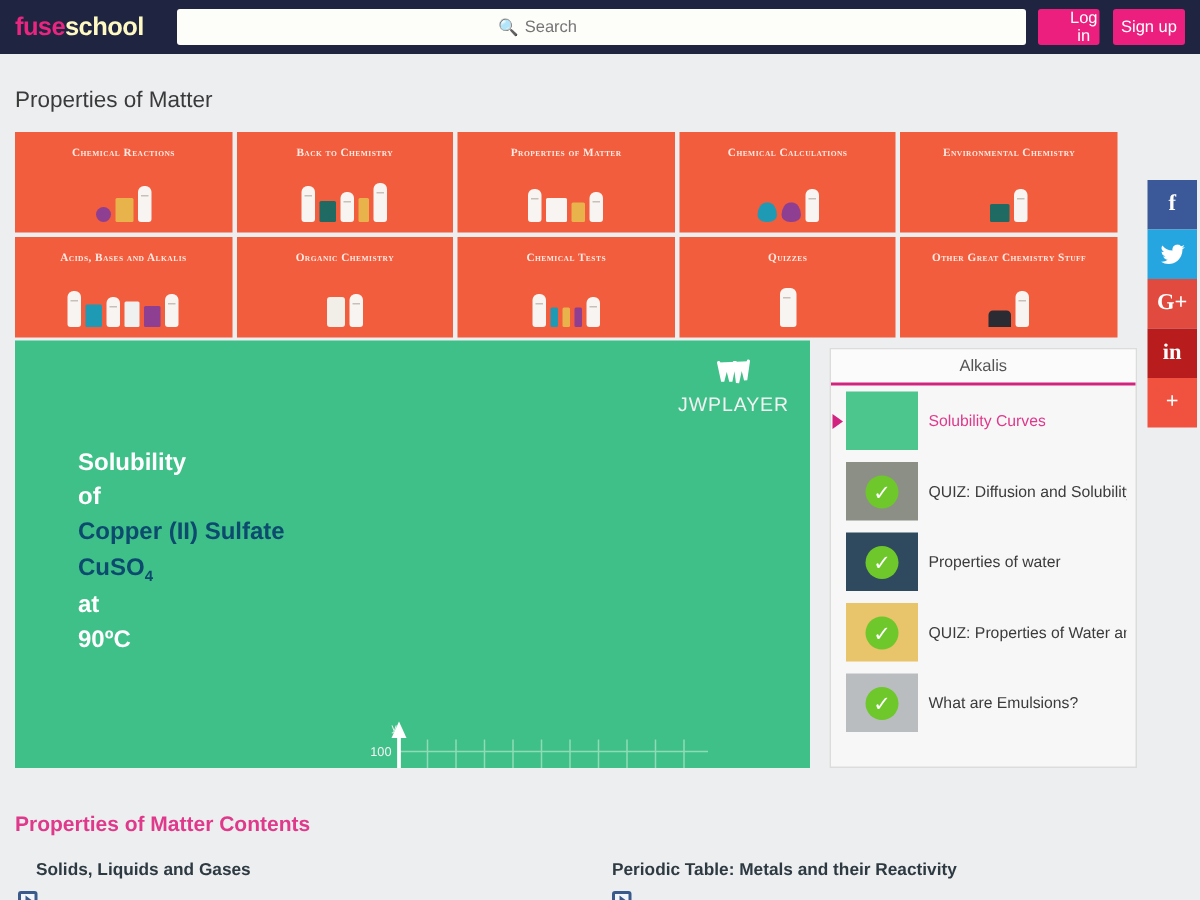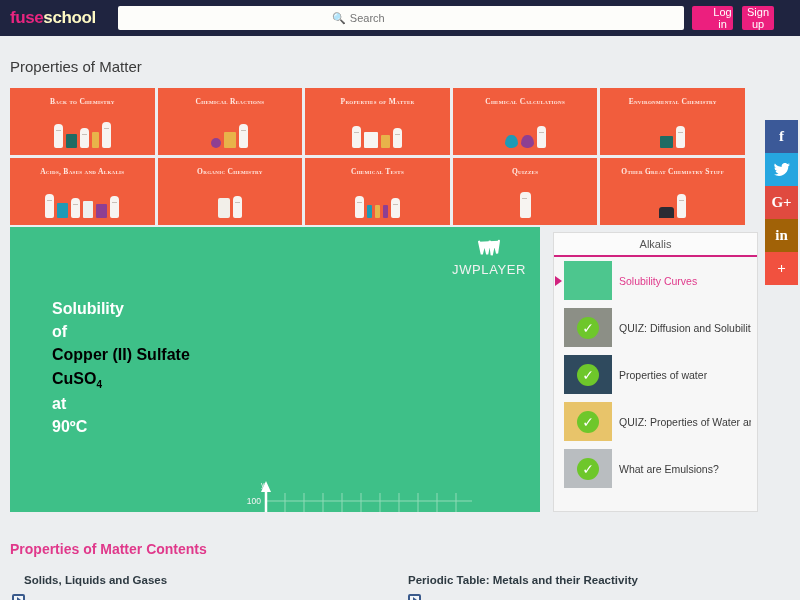--- a/index.html
+++ b/index.html
@@ -31,21 +31,21 @@
     width: 120px;
   }
   .navbtn {
     position: absolute; top: 6px; height: 24px;
     background: #ec1f7e; color: #fff;
     font-size: 11px; border: 0; border-radius: 2px; cursor: pointer;
     font-family: "Liberation Sans", sans-serif;
     display: flex; align-items: center; justify-content: center;
   }
   .btn-login { left: 692px; width: 41px; padding-left: 20px; }
-  .btn-signup { left: 742px; width: 32px; }
+  .btn-signup { left: 742px; width: 48px; }
 
   
   .page-title {
     position: absolute; left: 10px; top: 58px;
     font-size: 15px; color: #3a3a3a; font-weight: normal;
   }
 
   
   .tiles {
     position: absolute; left: 10px; top: 88px; width: 735px;
@@ -78,33 +78,33 @@
   
   .social { position: absolute; left: 765px; top: 120px; width: 33px; }
   .social div {
     height: 33px; display: flex; align-items: center; justify-content: center;
     color: #fff; font-size: 15px; font-weight: bold; cursor: pointer;
     font-family: "Liberation Serif", serif;
   }
   .s-fb { background: #3b5998; }
   .s-tw { background: #26a6e0; }
   .s-gp { background: #e04a3f; }
-  .s-in { background: #a16207; }
+  .s-in { background: #b91c1c; }
   .s-pl { background: #f1513f; }
 
   
   .player {
     position: absolute; left: 10px; top: 227px; width: 530px; height: 285px;
     background: #3ec088; overflow: hidden;
   }
   .overlay-text {
     position: absolute; left: 42px; top: 70px;
     font-size: 16px; font-weight: bold; line-height: 1.45; color: #ffffff;
   }
-  .overlay-text .hi { color: #000000; }
+  .overlay-text .hi { color: #0c4a6e; }
   .overlay-text sub { font-size: 10px; }
   .jw {
     position: absolute; right: 14px; top: 12px;
     display: flex; align-items: center; gap: 5px;
     color: #f2f2f2; font-size: 13px; letter-spacing: 0.6px; flex-direction: column;
   }
   .jw-mark { width: 22px; height: 18px; }
 
   
   .chart { position: absolute; left: 218px; top: 248px; width: 262px; height: 245px; }
@@ -183,35 +183,35 @@
     <input type="text" placeholder="Search" style="">
   </div>
   <button class="navbtn btn-login">Log in</button>
   <button class="navbtn btn-signup">Sign up</button>
 </div>
 
 <h1 class="page-title">Properties of Matter</h1>
 
 <div class="tiles">
   <div class="tile">
+    <div class="tile-label">Chemical Reactions</div>
+    <div class="tile-art">
+      <div class="obj" style="width:10px;height:10px;background:#8e3f92;border-radius:50%"></div>
+      <div class="obj" style="width:12px;height:16px;background:#e8b34a"></div>
+      <div class="fig" style="height:24px"></div>
+    </div>
+  </div>
+  <div class="tile">
     <div class="tile-label">Back to Chemistry</div>
     <div class="tile-art">
       <div class="fig" style="height:24px"></div>
       <div class="obj" style="width:11px;height:14px;background:#1f6b63"></div>
       <div class="fig" style="height:20px"></div>
       <div class="obj" style="width:7px;height:16px;background:#e8b34a"></div>
       <div class="fig" style="height:26px"></div>
-    </div>
-  </div>
-  <div class="tile">
-    <div class="tile-label">Chemical Reactions</div>
-    <div class="tile-art">
-      <div class="obj" style="width:10px;height:10px;background:#8e3f92;border-radius:50%"></div>
-      <div class="obj" style="width:12px;height:16px;background:#e8b34a"></div>
-      <div class="fig" style="height:24px"></div>
     </div>
   </div>
   <div class="tile">
     <div class="tile-label">Properties of Matter</div>
     <div class="tile-art">
       <div class="fig" style="height:22px"></div>
       <div class="obj" style="width:14px;height:16px;background:#f7f4f1"></div>
       <div class="obj" style="width:9px;height:13px;background:#e8b34a"></div>
       <div class="fig" style="height:20px"></div>
     </div>

